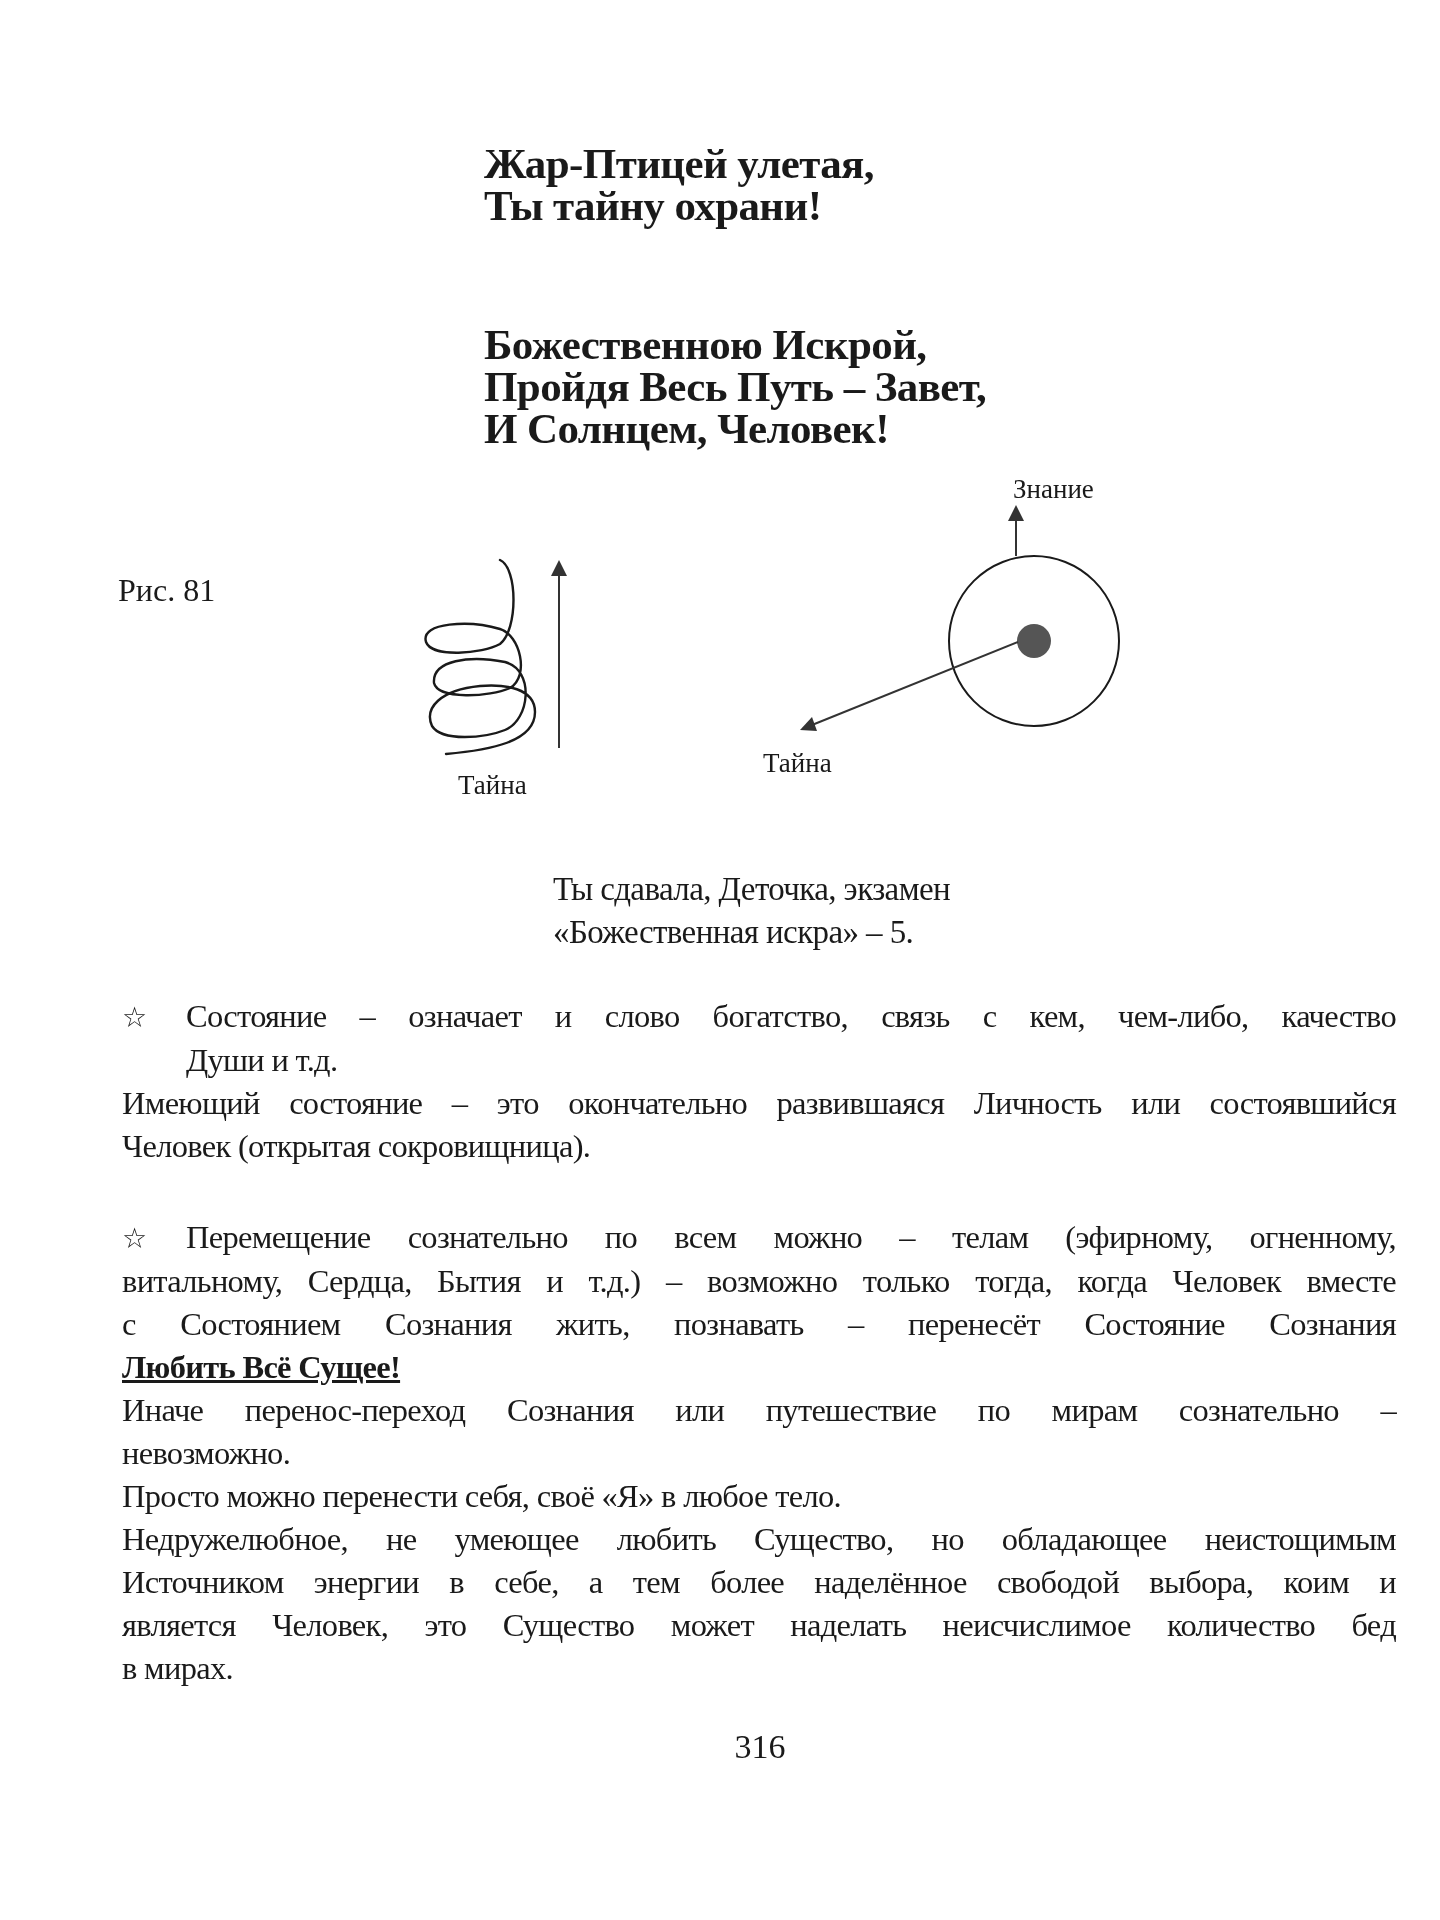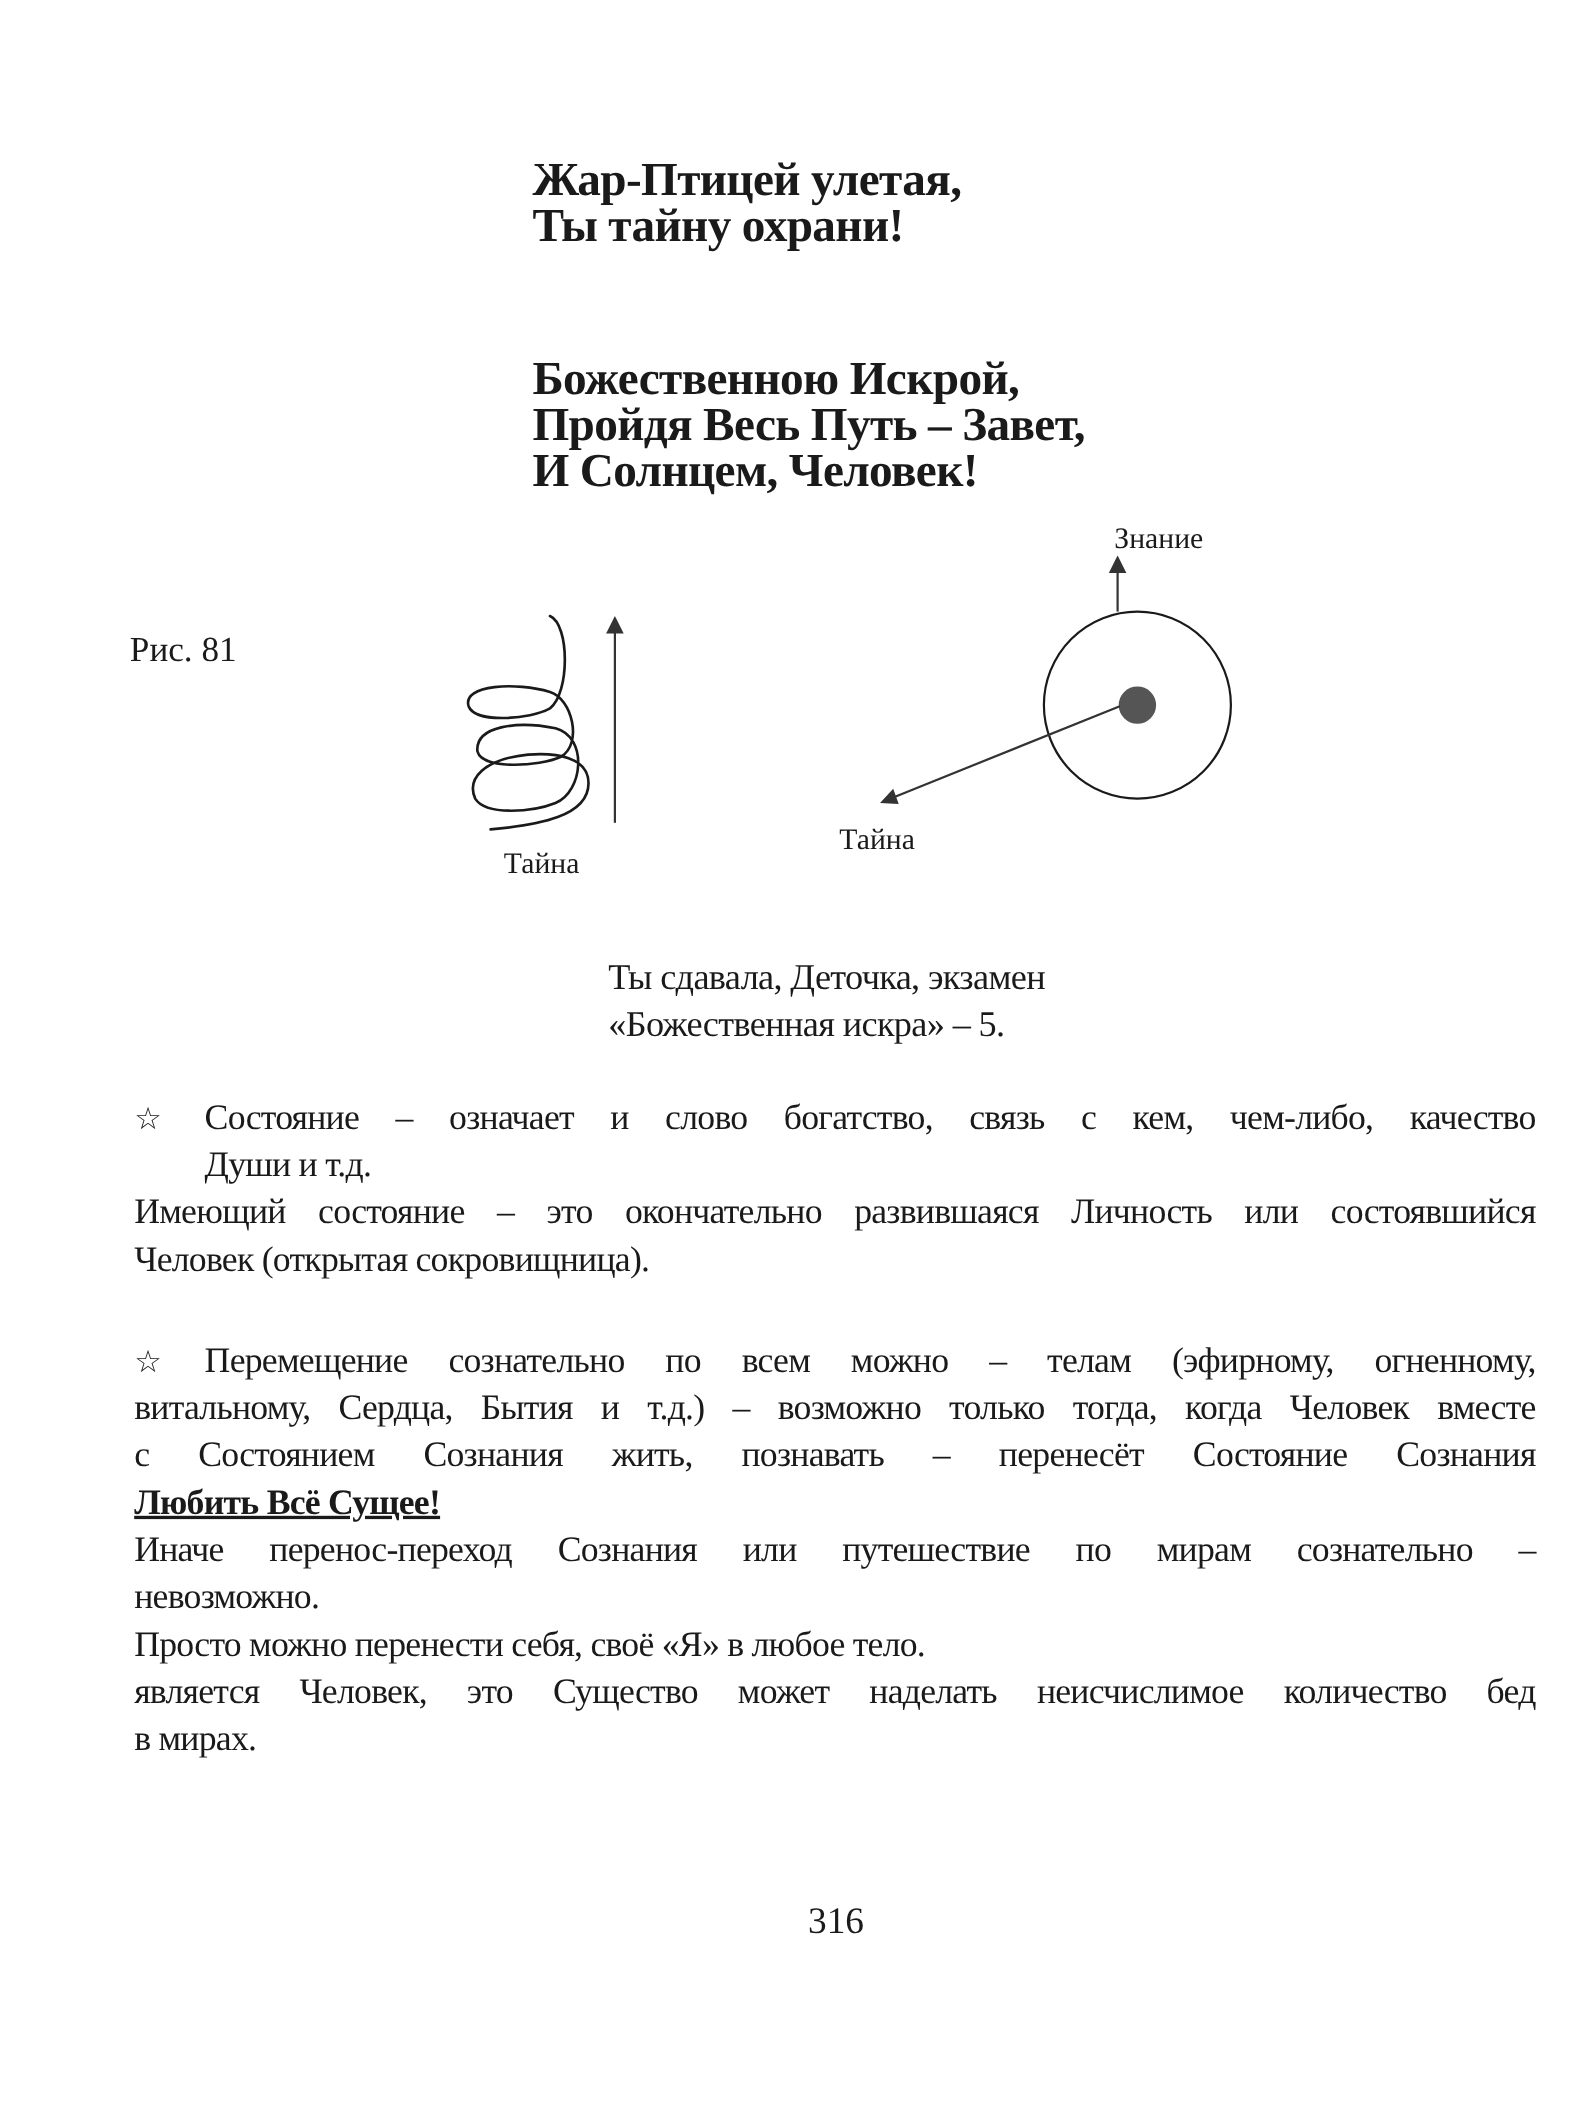--- a/index.html
+++ b/index.html
@@ -83,17 +83,19 @@
 </div>
 
 <div class="body-text" style="top:1216px;">
   <span class="justify"><span class="star">☆</span><span>Перемещение сознательно по всем можно – телам (эфирному, огненному,</span></span>
   <span class="justify">витальному, Сердца, Бытия и т.д.) – возможно только тогда, когда Человек вместе</span>
   <span class="justify">с Состоянием Сознания жить, познавать – перенесёт Состояние Сознания</span>
   <span class="line bold-u">Любить Всё Сущее!</span>
   <span class="justify">Иначе перенос-переход Сознания или путешествие по мирам сознательно –</span>
   <span class="line">невозможно.</span>
   <span class="line">Просто можно перенести себя, своё «Я» в любое тело.</span>
+  <span class="justify">Недружелюбное, не умеющее любить Существо, но обладающее неистощимым</span>
+  <span class="justify">Источником энергии в себе, а тем более наделённое свободой выбора, коим и</span>
   <span class="justify">является Человек, это Существо может наделать неисчислимое количество бед</span>
   <span class="line">в мирах.</span>
 </div>
 
 <div class="page-num">316</div>
 
 </body></html>

